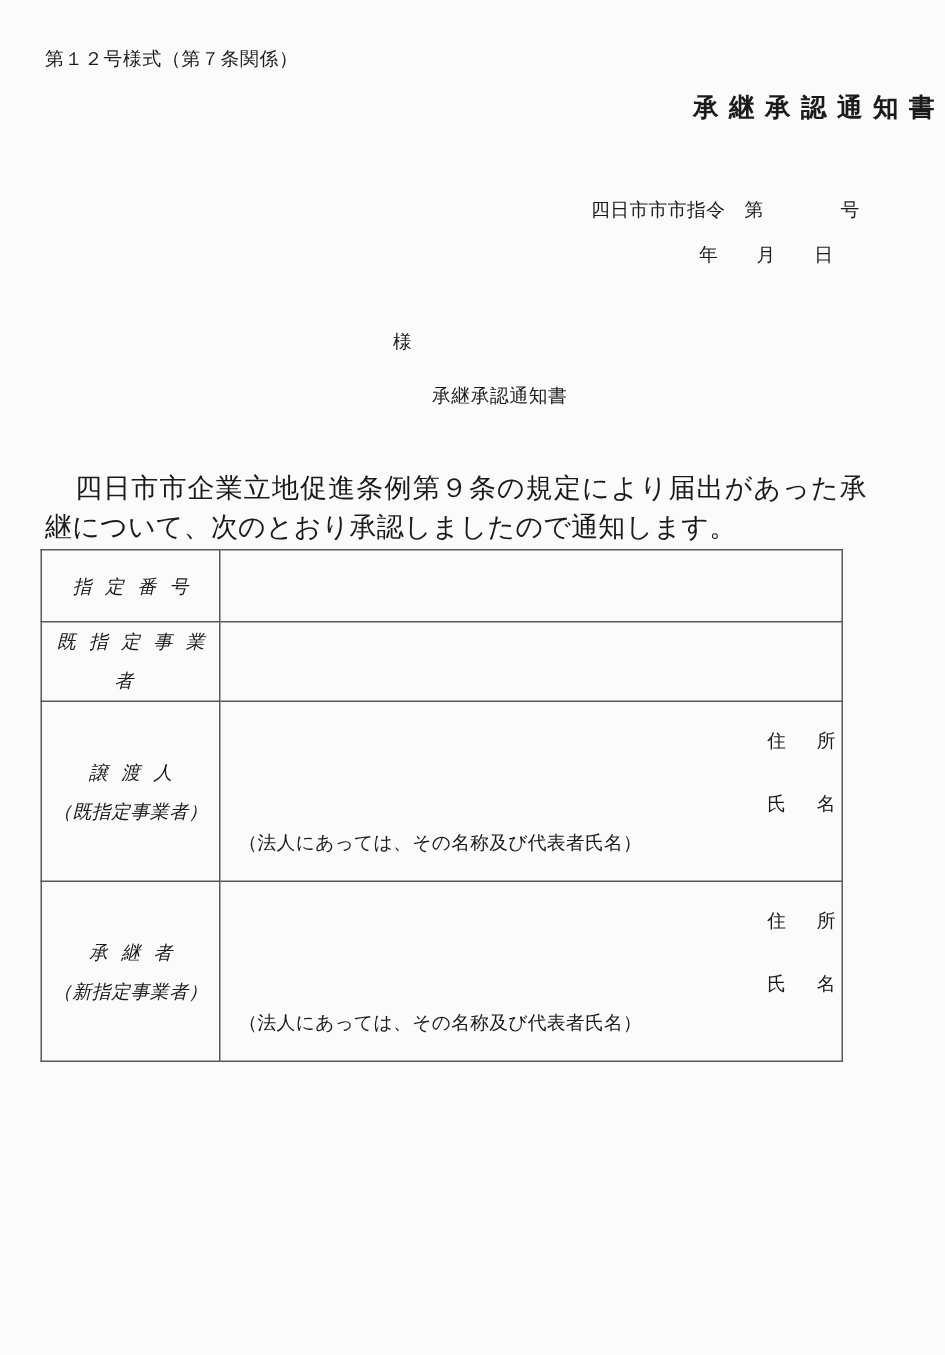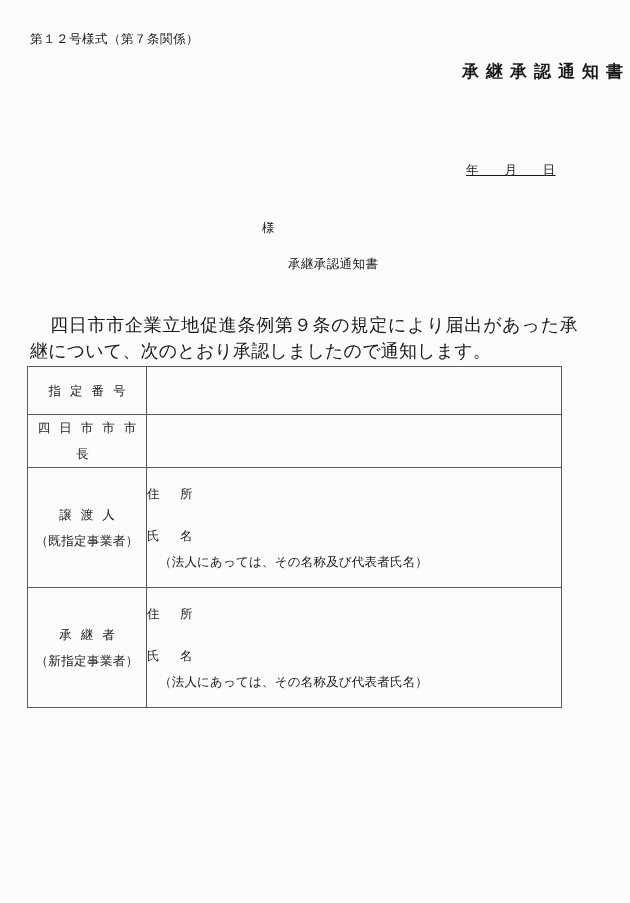--- a/index.html
+++ b/index.html
@@ -51,21 +51,20 @@
     white-space: pre;
     letter-spacing: 0.3px;
   }
   .meta-date {
     position: absolute;
     left: 466px;
     top: 162px;
     font-size: 12.5px;
     white-space: pre;
     letter-spacing: 0.3px;
-    text-decoration: underline;
   }
 
   
   .addressee {
     position: absolute;
     left: 262px;
     top: 220px;
     font-size: 12.5px;
     white-space: nowrap;
   }
@@ -103,20 +102,21 @@
   .form-table td {
     border: 1px solid #595959;
     font-size: 12.5px;
     vertical-align: middle;
     padding: 0;
   }
   .label-cell {
     width: 118px;
     text-align: center;
     line-height: 26px;
+    font-style: italic;
   }
   .label-cell .lbl-main {
     display: block;
     letter-spacing: 9px;
     text-indent: 9px;
   }
   .label-cell .lbl-sub {
     display: block;
     letter-spacing: 0.4px;
   }
@@ -124,59 +124,61 @@
     padding: 0 0 0 14px;
     line-height: 26px;
   }
   .row-short { height: 48px; }
   .row-mid   { height: 52px; }
   .row-tall  { height: 120px; }
 
   .field-line {
     display: block;
     letter-spacing: 0.4px;
+    text-align: right;
   }
   .field-line.sp { letter-spacing: 4px; }
   .field-note {
     display: block;
     padding-left: 12px;
     letter-spacing: 0.2px;
   }
   .gap-lg { height: 16px; display: block; }
 </style>
 </head>
 <body>
 
 <div id="page">
 
   <div class="form-no">第１２号様式（第７条関係）</div>
 
   <div class="doc-title">承継承認通知書</div>
 
+  <div class="meta-order">四日市市市指令　第　　　　号</div>
 
   <div class="meta-date">年　　月　　日</div>
 
   <div class="addressee">様</div>
 
   <div class="issuer">承継承認通知書</div>
 
   <div class="body-text">四日市市企業立地促進条例第９条の規定により届出があった承継について、次のとおり承認しましたので通知します。</div>
 
   <table class="form-table">
     <tbody>
       <tr class="row-short">
         <td class="label-cell">
           <span class="lbl-main">指定番号</span>
         </td>
         <td class="value-cell"></td>
       </tr>
 
       <tr class="row-mid">
         <td class="label-cell">
-          <span class="lbl-main">四日市市市長</span>
+          <span class="lbl-main">既指定事業者</span>
         </td>
         <td class="value-cell"></td>
       </tr>
 
       <tr class="row-tall">
         <td class="label-cell">
           <span class="lbl-main">譲渡人</span>
           <span class="lbl-sub">（既指定事業者）</span>
         </td>
         <td class="value-cell">

